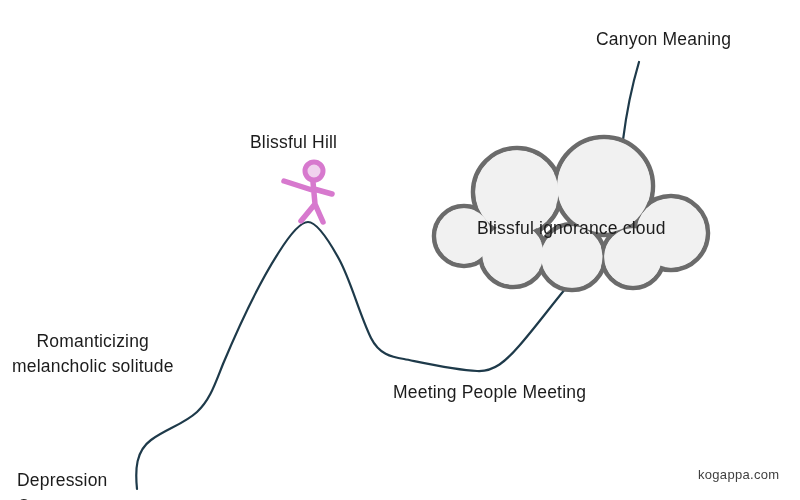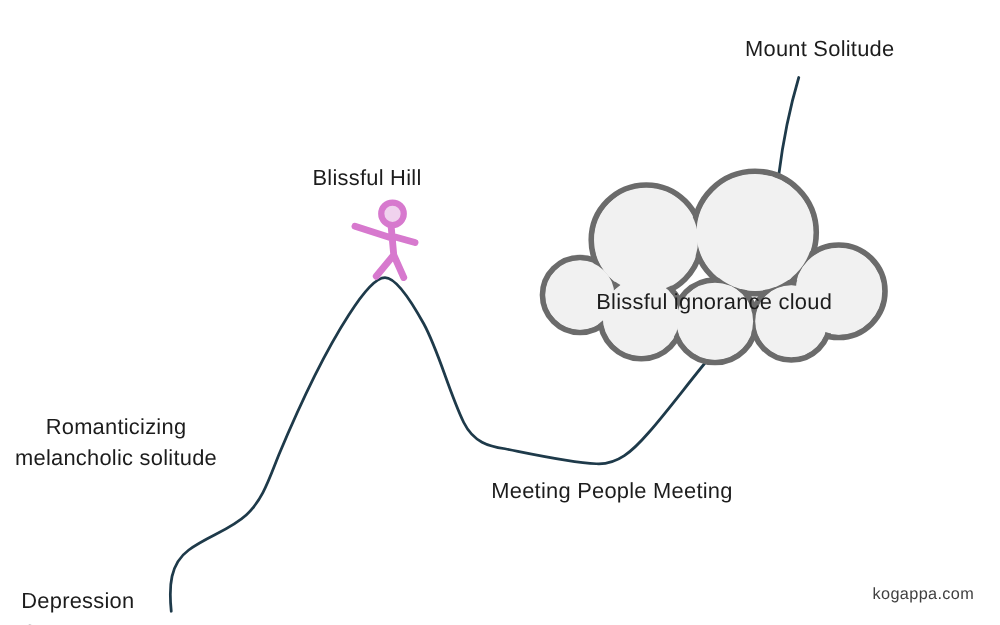--- a/index.html
+++ b/index.html
@@ -21,21 +21,21 @@
   .lbl {
     position: absolute;
     font-size: 17.5px;
     color: #1c1c1c;
     letter-spacing: 0.2px;
     white-space: pre-line;
     line-height: 25px;
   }
   .lbl-mount    { left: 596px; top: 27px;  }
   .lbl-solitude { left: 250px; top: 130px; }
-  .lbl-cloud    { left: 477px; top: 229px; }
+  .lbl-cloud    { left: 477px; top: 216px; }
   .lbl-roman    { left: 12px;  top: 329px; text-align: center; }
   .lbl-valley   { left: 393px; top: 380px; }
   .lbl-canyon   { left: 17px;  top: 430px; line-height: 26px; margin-top: 37px; }
   .lbl-watermark {
     left: 698px; top: 462px;
     font-size: 13px;
     color: #404040;
     letter-spacing: 0.3px;
   }
 </style>
@@ -85,21 +85,21 @@
     <g>
       <circle cx="314" cy="171" r="9" stroke-width="5" stroke="#d779ce" fill="#f0d2ee"></circle>
       <path d="M313,182 L315,204
                M312,190 L284,181
                M314,189 L332,194
                M315,204 L301,221
                M315,204 L323,222" fill="none" stroke-width="5.5" stroke-linecap="round" stroke="#d779ce"></path>
     </g>
   </svg>
 
-  <div class="lbl lbl-mount">Mount Solitude</div>
+  <div class="lbl lbl-mount">Canyon Meaning</div>
 
   <div class="lbl lbl-solitude">Blissful Hill</div>
 
   <div class="lbl lbl-cloud">Blissful ignorance cloud</div>
 
   <div class="lbl lbl-roman">Romanticizing
 melancholic solitude</div>
 
   <div class="lbl lbl-valley">Meeting People Meeting</div>
 

